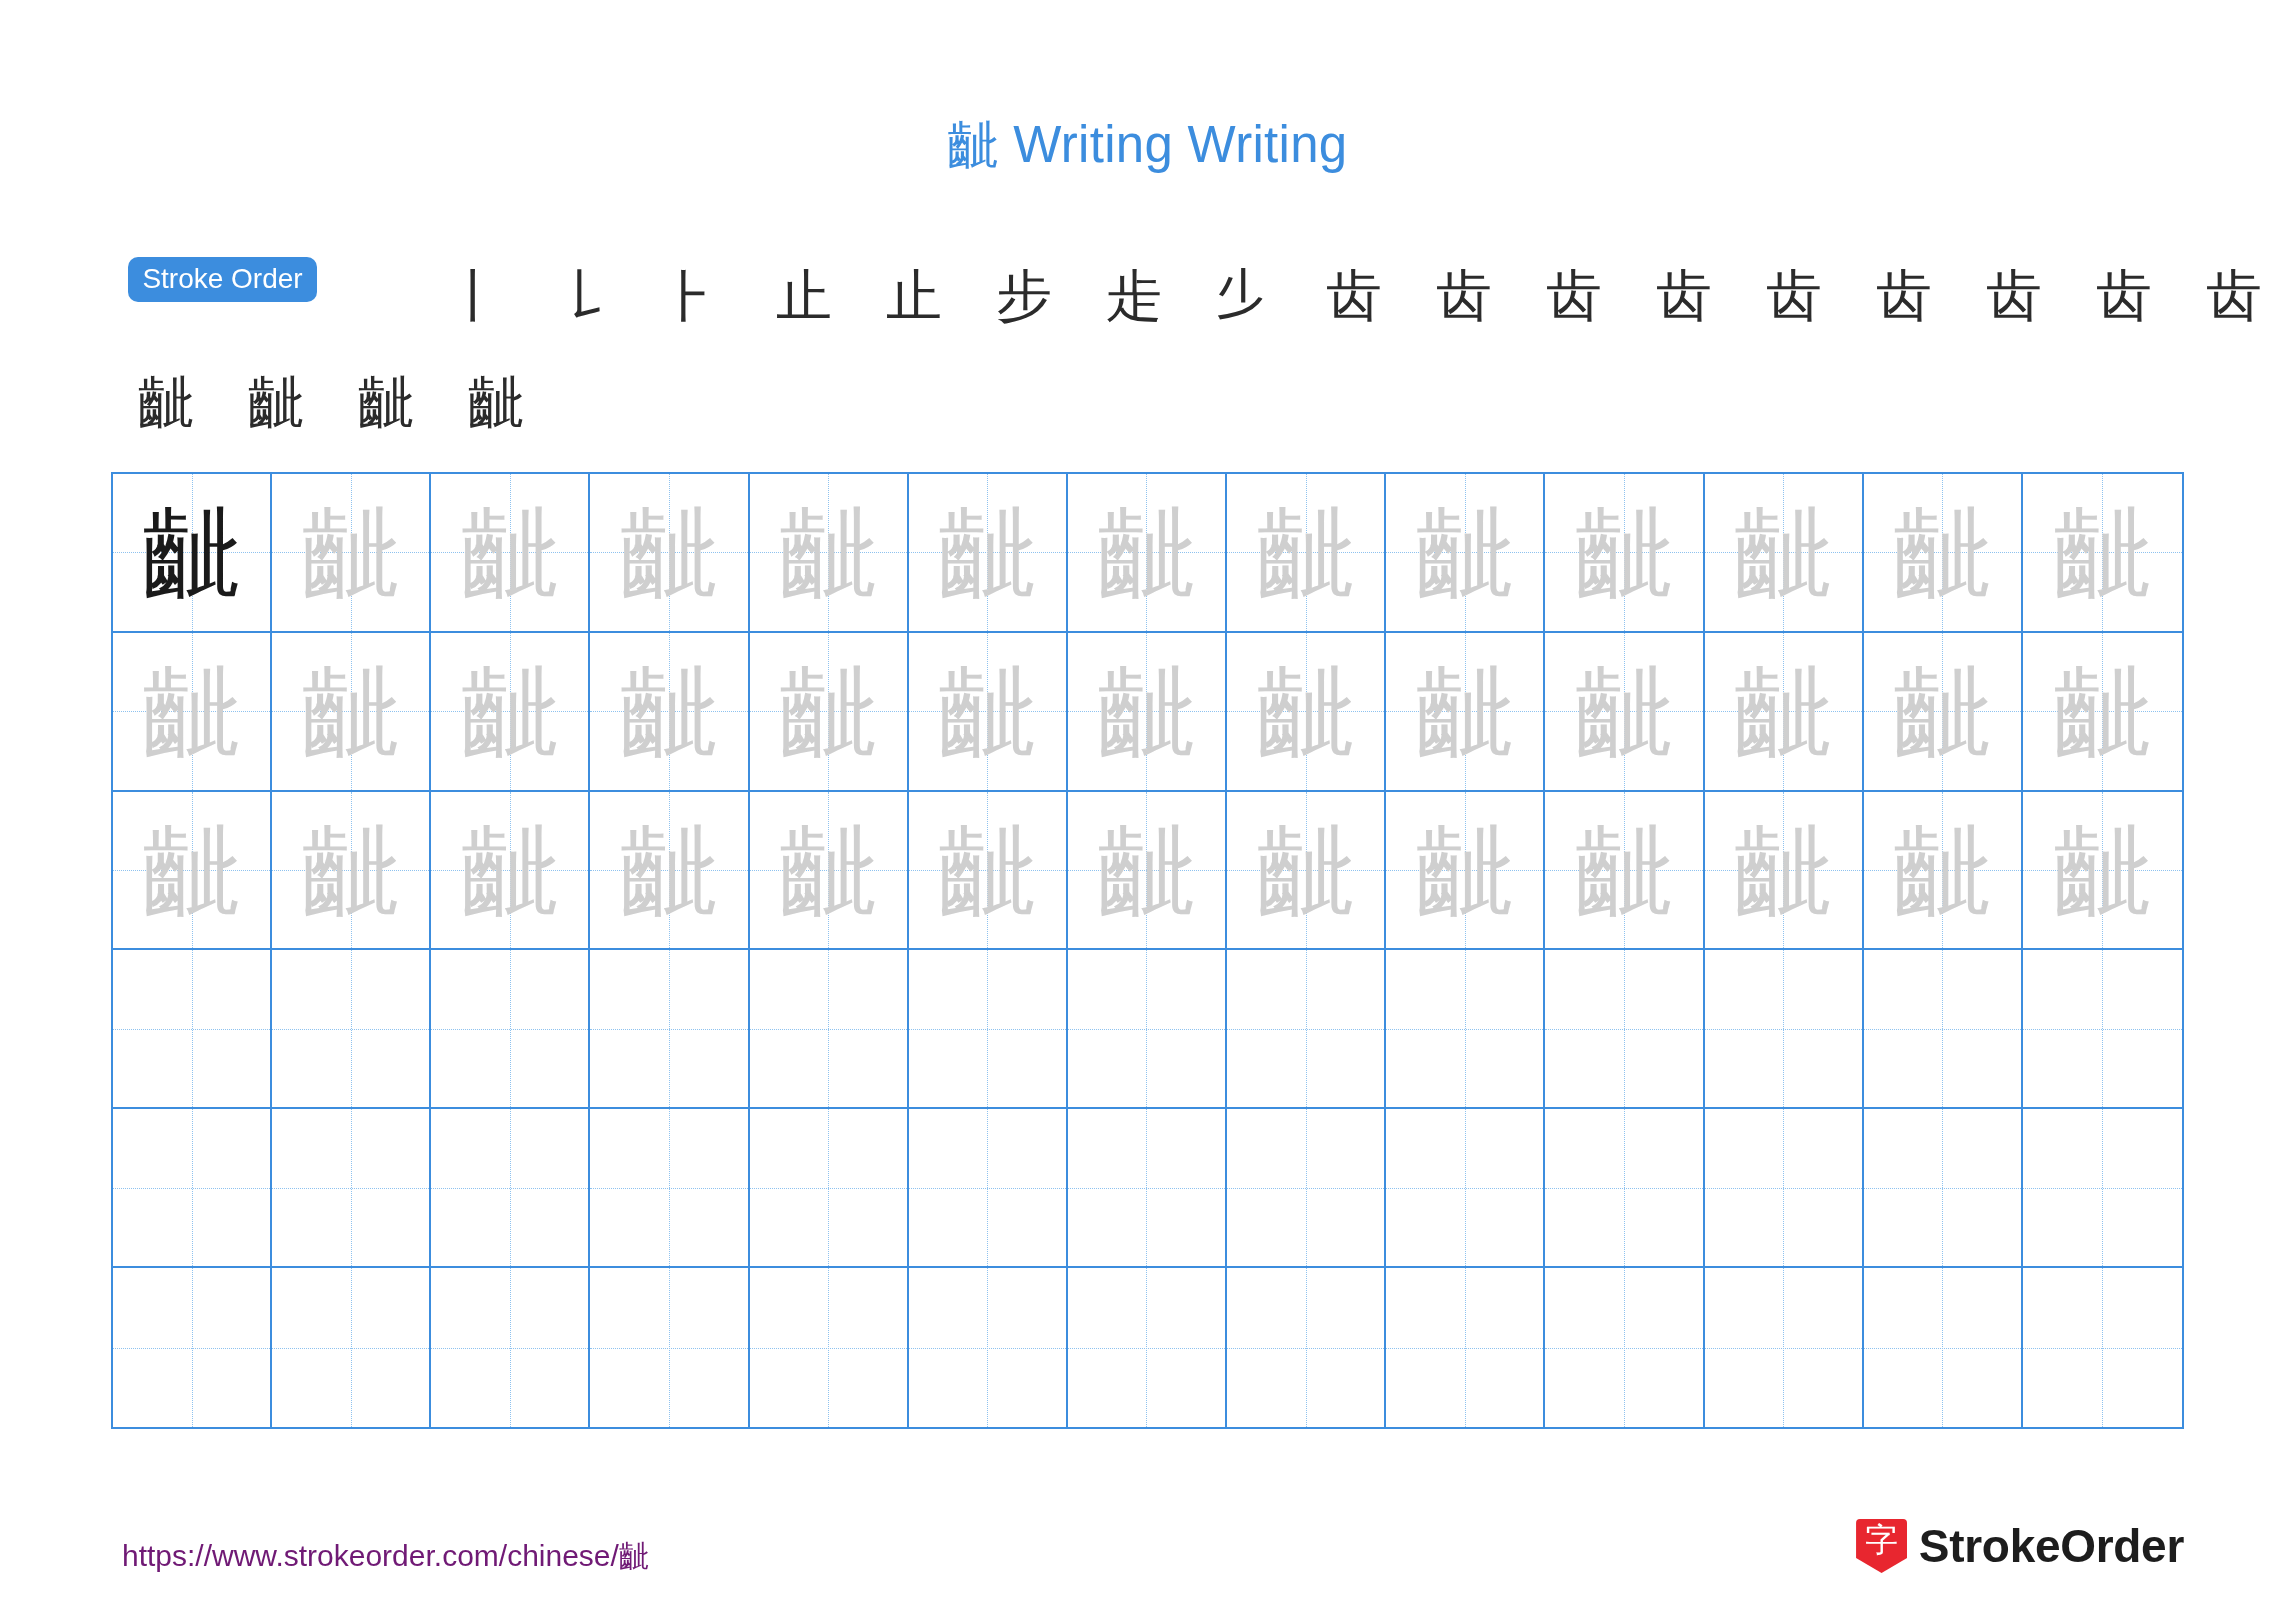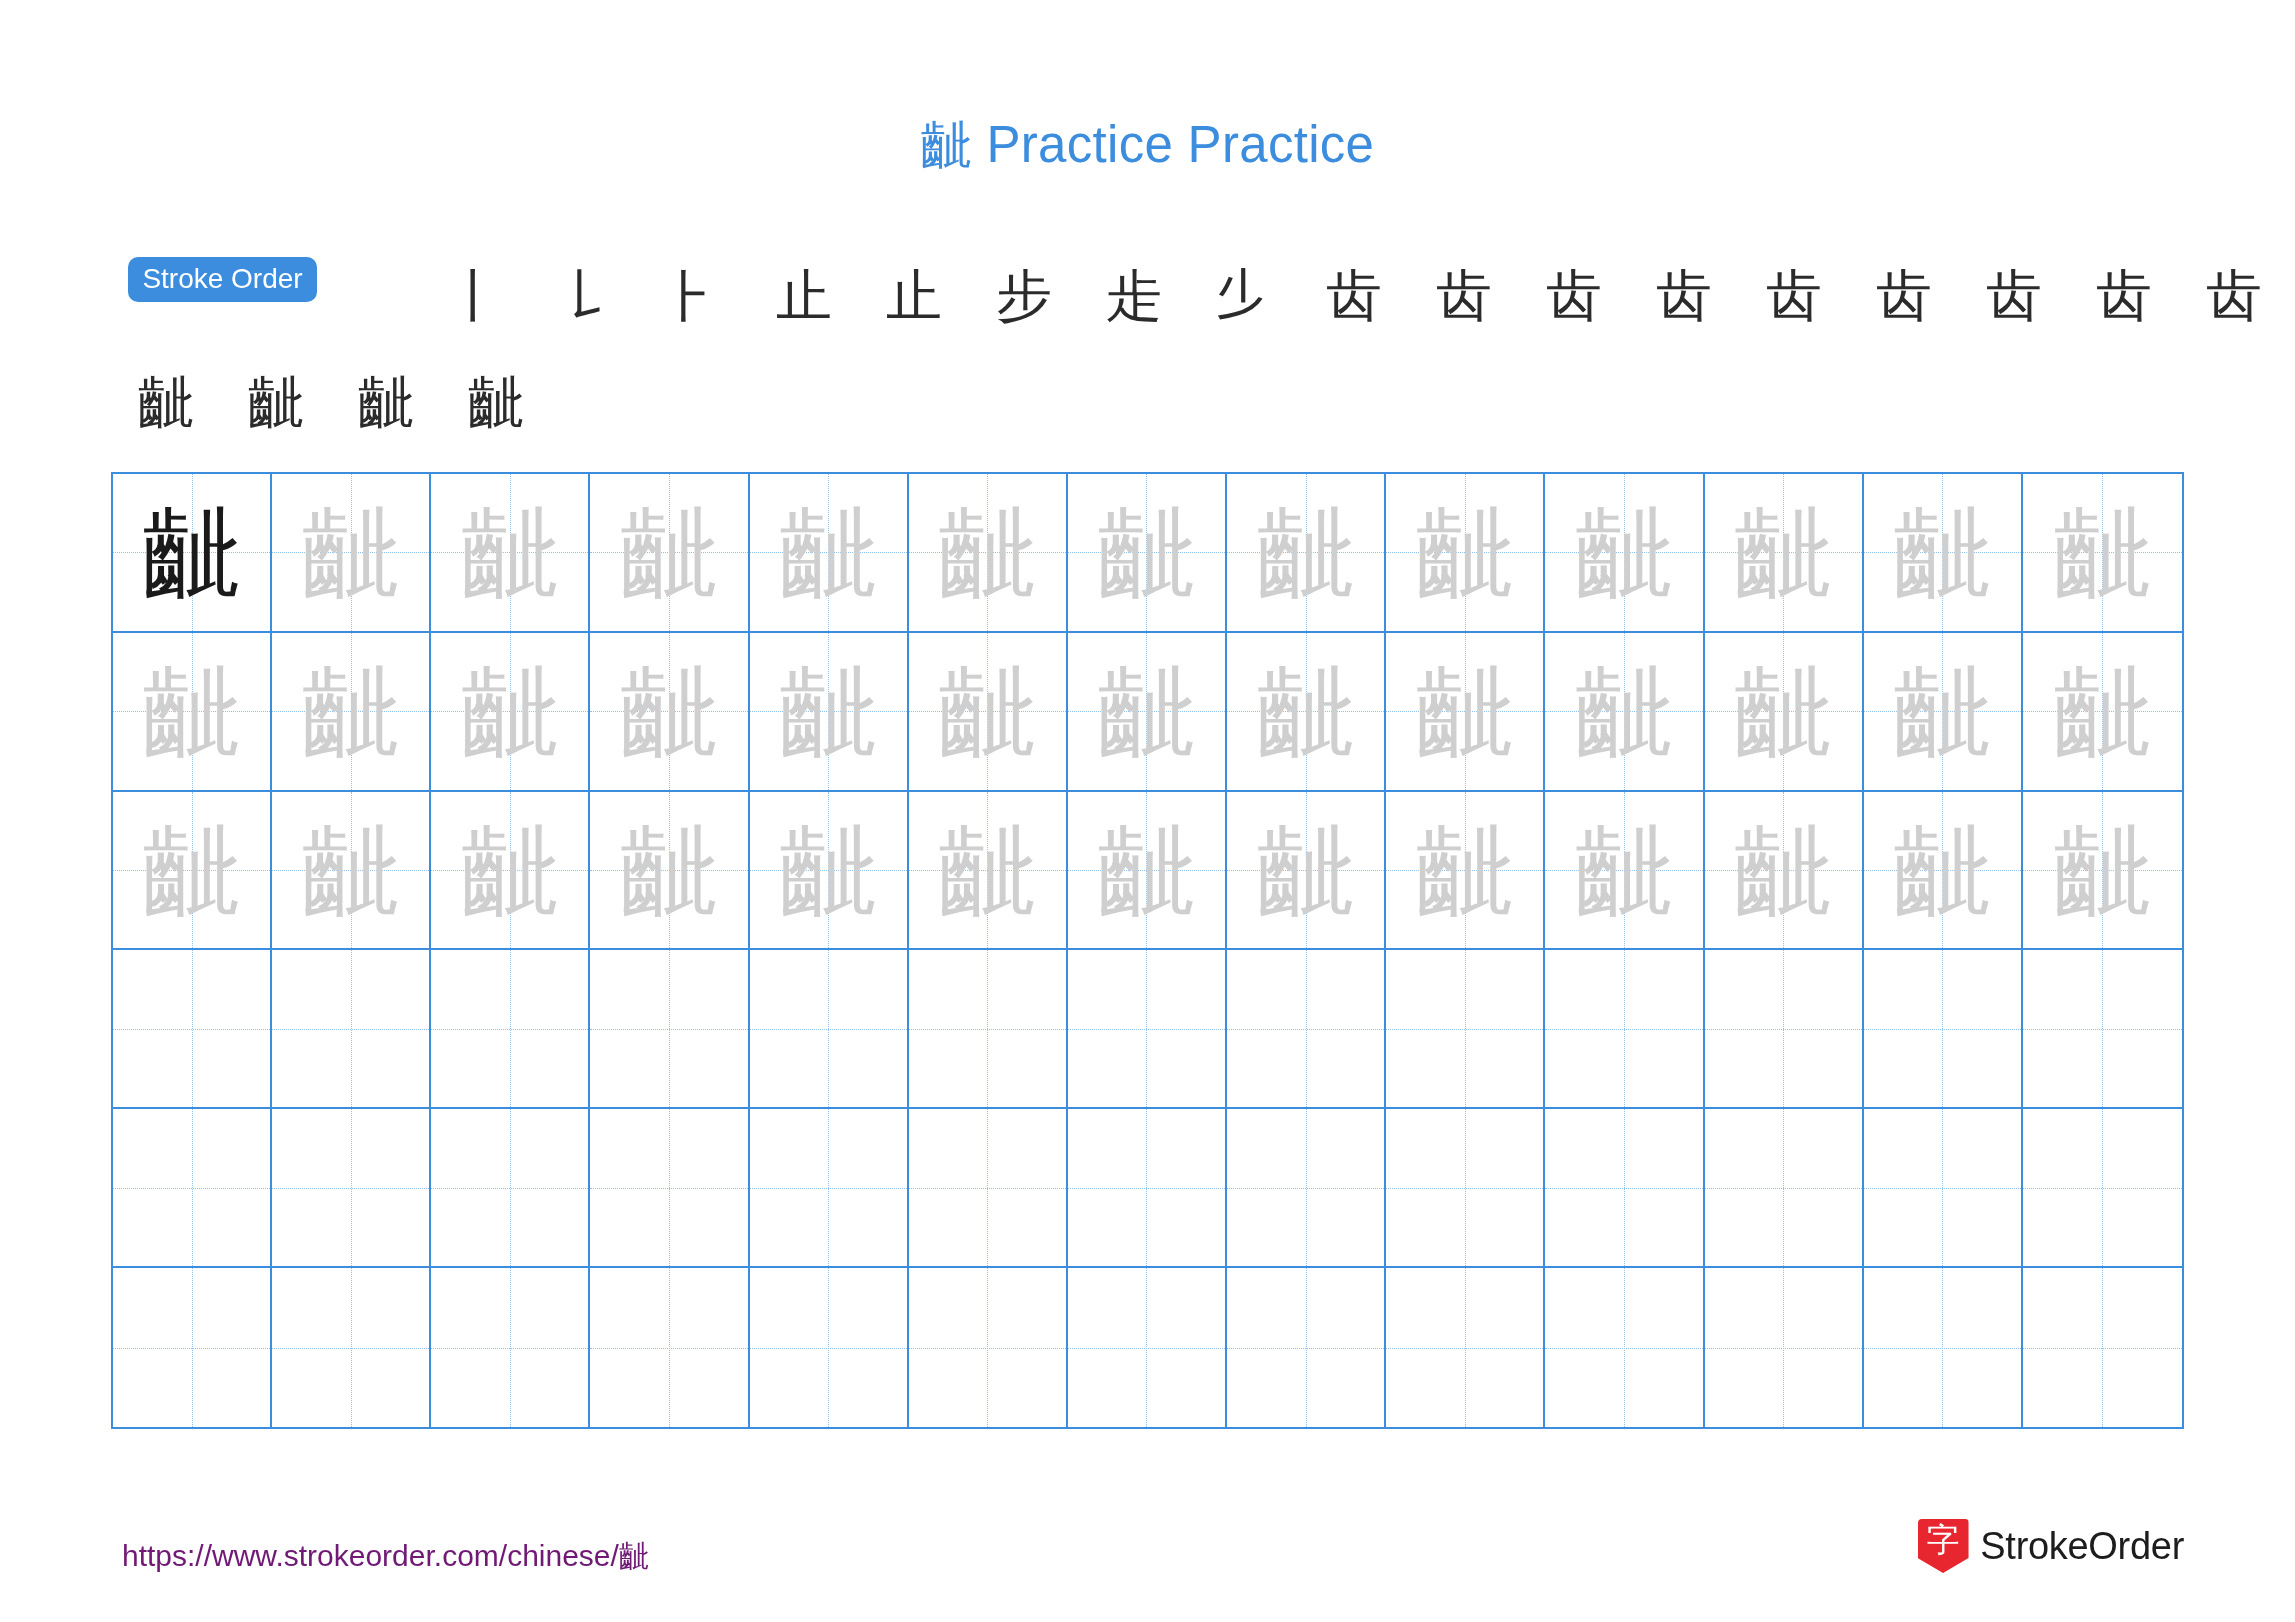--- a/index.html
+++ b/index.html
@@ -146,32 +146,32 @@
     display: flex;
     align-items: flex-start;
     justify-content: center;
     padding-top: 3.9px;
     font-family: "DejaVu Sans", sans-serif;
     font-size: 33px;
     color: #ffffff;
     line-height: 1;
   }
   #brand-text {
-    font-size: 38px;
-    font-weight: normal;
+    font-size: 46px;
+    font-weight: bold;
     color: #1d1d1d;
     letter-spacing: -0.3px;
     white-space: nowrap;
   }
 </style>
 </head>
 <body>
 
 <div id="title">
-  <span class="han">齜</span><span> Practice Practice</span>
+  <span class="han">齜</span><span> Writing Writing</span>
 </div>
 
 <div id="stroke-order-label">Stroke Order</div>
 
 <div id="stroke-row-1" class="stroke-row">
     <div class="stroke-cell"><span class="partial">丨</span></div>
     <div class="stroke-cell"><span class="partial">𠄌</span></div>
     <div class="stroke-cell"><span class="partial">⺊</span></div>
     <div class="stroke-cell"><span class="partial">止</span></div>
     <div class="stroke-cell"><span class="partial">止</span></div>

